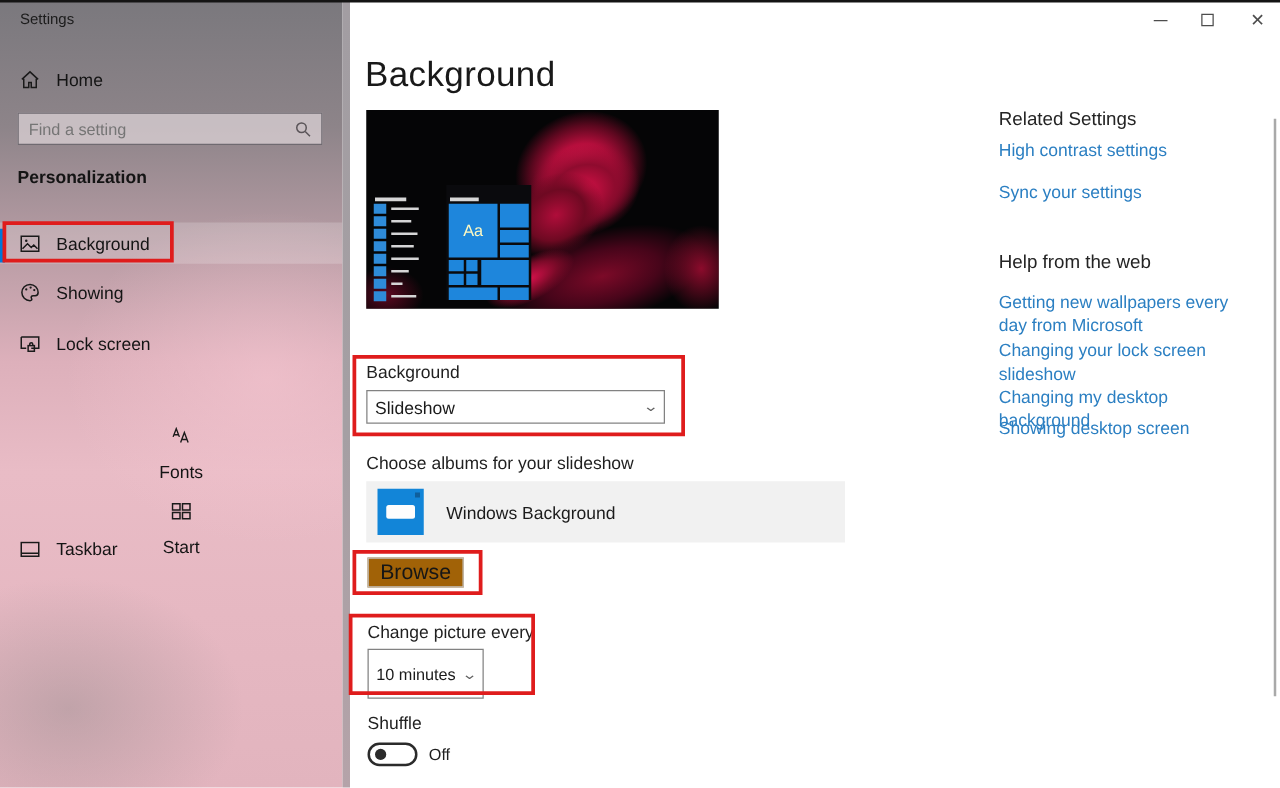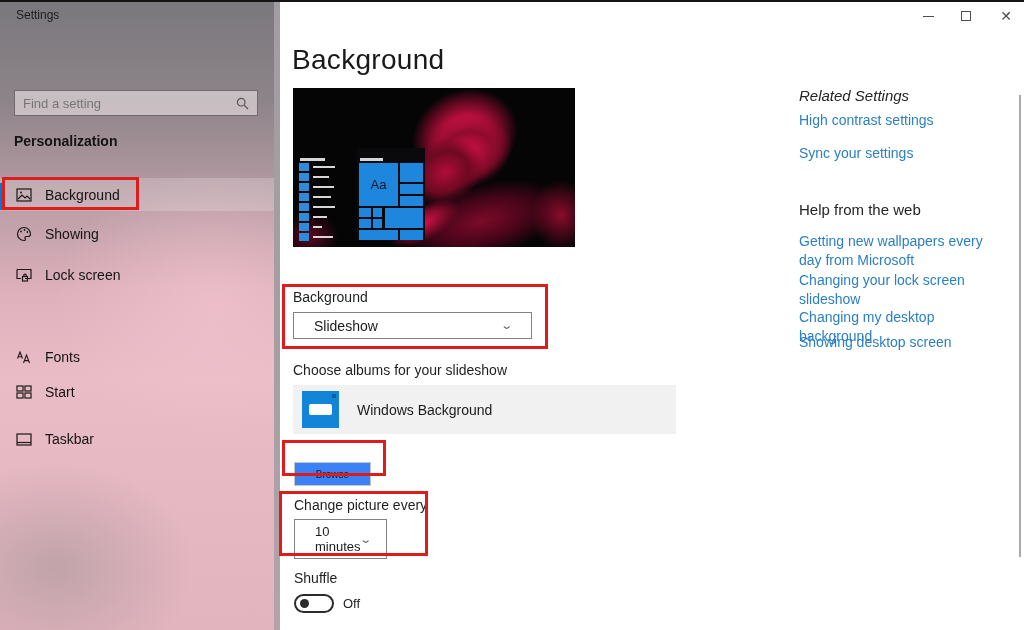--- a/index.html
+++ b/index.html
@@ -32,21 +32,21 @@
   .navrow svg { flex:0 0 auto; }
   #row-home { top:48px; }
   #search-box { left:14px; top:90px; width:244px; height:26px;
     background:rgba(235,226,229,.62); border:1px solid #6f6a70; display:flex; align-items:center; }
   #search-box input { flex:1; border:none; background:transparent; outline:none; padding:0 8px;
     font-size:13px; color:#3c3c3c; font-family:inherit; }
   #section-header { left:14px; top:133px; font-size:14px; font-weight:bold; color:#141414; }
   #row-bg { top:178px; height:33px; background:rgba(255,255,255,.20); position:absolute; }
   #accent-bar { left:0; top:183px; width:4px; height:27px; background:#0078d7; z-index:20; }
   #row-colors { top:218px; } #row-lock { top:259px; } #row-themes { top:300px; }
-  #row-fonts { top:341px; } #row-start { top:376px; } #row-taskbar { top:423px; }
+  #row-fonts { top:341px;flex-direction:column; } #row-start { top:402px;flex-direction:column; } #row-taskbar { top:423px; }
 
   
   .anno { border:3px solid #df1c1c; z-index:50; pointer-events:none; }
   #anno-sidebar { left:2px;  top:177px; width:137px; height:33px; }
   #anno-dd      { left:282px; top:284px; width:266px; height:65px; }
   #anno-browse  { left:282px; top:440px; width:104px; height:36px; }
   #anno-change  { left:279px; top:491px; width:149px; height:65px; }
 
   
   #page-title { left:292px; top:44px; font-size:28px; font-weight:300; color:#191919; letter-spacing:.3px; }
@@ -64,62 +64,68 @@
   #p5 { left:92px;  top:118px; width:78px; height:34px; transform:rotate(-28deg);
         background:radial-gradient(closest-side,#d5114a 0%,#7a0a28 60%,rgba(40,3,12,0) 100%); }
   #p6 { left:238px; top:92px; width:60px; height:70px;
         background:radial-gradient(closest-side,#8c0b2c 0%,rgba(50,4,16,0) 100%); }
   #p7 { left:-14px; top:126px; width:60px; height:44px;
         background:radial-gradient(closest-side,#5e0820 0%,rgba(30,2,10,0) 100%); }
   .wline { position:absolute; background:#d6d6d6; height:2px; }
   .bsq   { position:absolute; left:6px; width:10px; height:8px; background:#2e8bd9; }
   #start-panel { position:absolute; left:64px; top:60px; width:68px; height:92px; background:#0a0a0d; }
   .tile { position:absolute; background:#1e86dc; }
-  #tile-aa { display:flex; align-items:center; justify-content:center; color:#0f172a; font-size:13px; }
+  #tile-aa { display:flex; align-items:center; justify-content:center; color:#fef9c3; font-size:13px; }
 
   .field-label { font-size:14px; color:#1f1f1f; }
   .dropdown { border:1px solid #828282; background:#fff; display:flex; align-items:center;
-    justify-content:space-between; padding:0 20px; font-size:14px; color:#1b1b1b; }
+    justify-content:space-between; padding:0 6px; font-size:14px; color:#1b1b1b; }
   #dd-bg  { left:293px; top:312px; width:239px; height:27px; }
   #dd-min { left:294px; top:519px; width:93px;  height:40px; font-size:13px; }
   .chev { color:#5f5f5f; font-size:11px; transform:scaleX(1.4); }
 
   #album-row { left:293px; top:385px; width:383px; height:49px; background:#f1f1f1;
     display:flex; align-items:center; }
   #album-icon { position:relative; width:37px; height:37px; background:#1285d8; margin-left:9px; }
   #album-icon .bar { position:absolute; left:7px; top:13px; width:23px; height:11px; background:#fdfdfd; border-radius:2px; }
   #album-icon .dot { position:absolute; right:3px; top:3px; width:4px; height:4px; background:#0f5f9c; }
   #album-name { margin-left:18px; font-size:14px; }
 
-  #browse-btn { left:294px; top:462px; width:77px; height:24px; background:#3b82f6; border:1px solid #c4c4c4;
-    display:flex; align-items:center; justify-content:center; font-size:10px; color:#161616; }
+  #browse-btn { left:294px; top:446px; width:77px; height:24px; background:#a16207; border:1px solid #c4c4c4;
+    display:flex; align-items:center; justify-content:center; font-size:17px; color:#161616; }
 
   #toggle { left:294px; top:594px; width:40px; height:19px; border:2px solid #2b2b2b; border-radius:10px;
     background:#fff; }
   #toggle .knob { position:absolute; left:4px; top:3px; width:9px; height:9px; border-radius:50%; background:#2b2b2b; }
   #toggle-state { left:343px; top:596px; font-size:13px; }
 
   
   .rc-header { left:799px; font-size:15px; color:#242424; }
   .rc-link { left:799px; font-size:14px; color:#2b7fc2; line-height:1.38; cursor:pointer; }
-  #rel-header { top:87px;font-style:italic; } #rel-l1 { top:111px; } #rel-l2 { top:144px; }
+  #rel-header { top:87px; } #rel-l1 { top:111px; } #rel-l2 { top:144px; }
   #help-header { top:201px; }
   #help-l1 { top:232px; width:195px; } #help-l2 { top:271px; width:175px; }
   #help-l3 { top:308px; width:210px; } #help-l4 { top:333px; }
 
   #scrollbar { left:1019px; top:95px; width:2px; height:462px; background:#a9a9a9; }
 </style>
 </head>
 <body>
 
 <div id="topline" class="abs"></div>
 
 <div id="sidebar" class="abs">
   <div id="app-title" class="abs">Settings</div>
 
+  <div id="row-home" class="navrow abs">
+    <svg width="16" height="16" viewBox="0 0 16 16" fill="none" stroke="#1a1a1a" stroke-width="1.2">
+        <path d="M1.5 7.5 8 1.5l6.5 6M3 7v7h4v-4h2v4h4V7"></path>
+      </svg>
+    <span>Home</span>
+  </div>
 
   <div id="search-box" class="abs">
     <input placeholder="Find a setting" style="">
     <svg width="13" height="13" viewBox="0 0 13 13" fill="none" stroke="#5a5458" stroke-width="1.2" style="margin-right:8px;">
         <circle cx="5.2" cy="5.2" r="3.8"></circle>
         <path d="M8.2 8.2 12 12"></path>
       </svg>
   </div>
 
   <div id="section-header" class="abs">Personalization</div>

